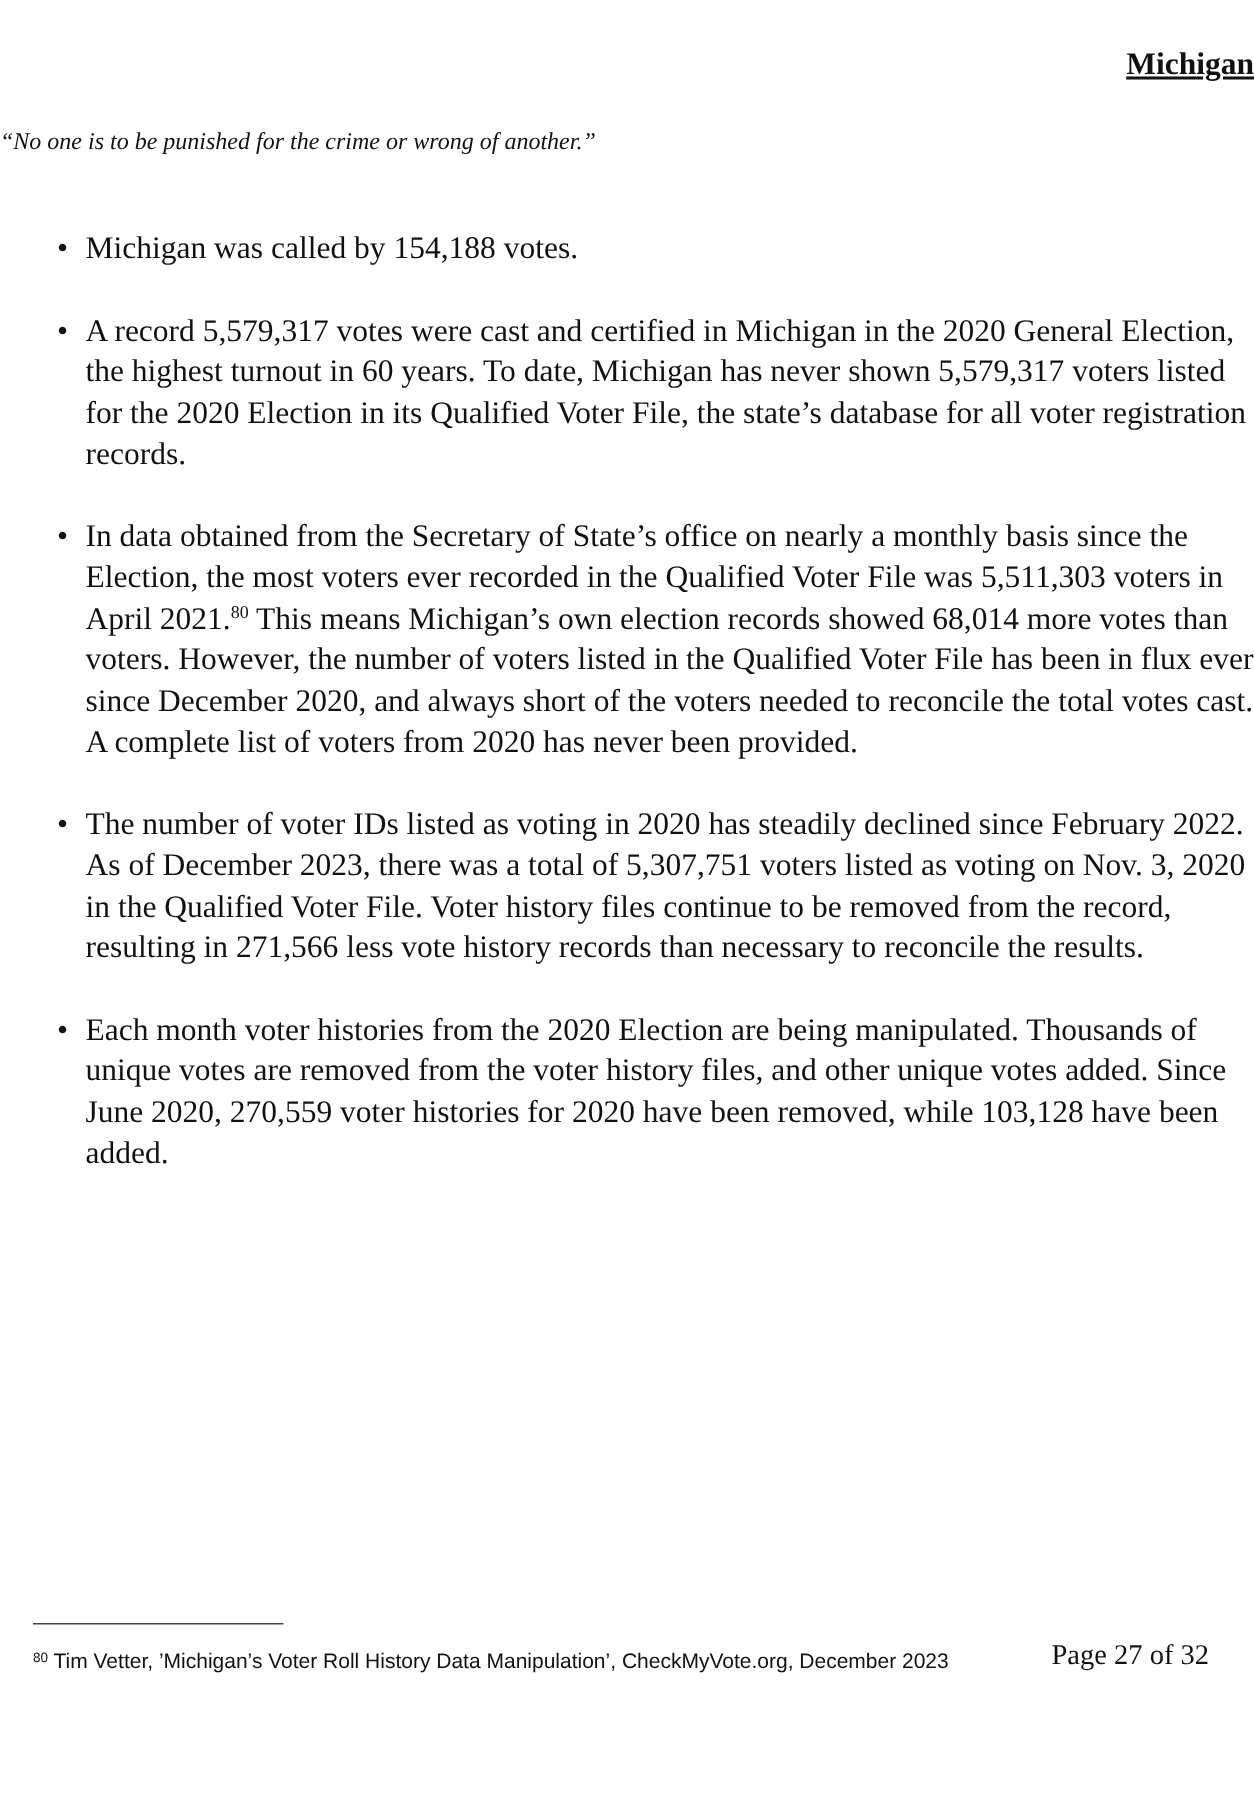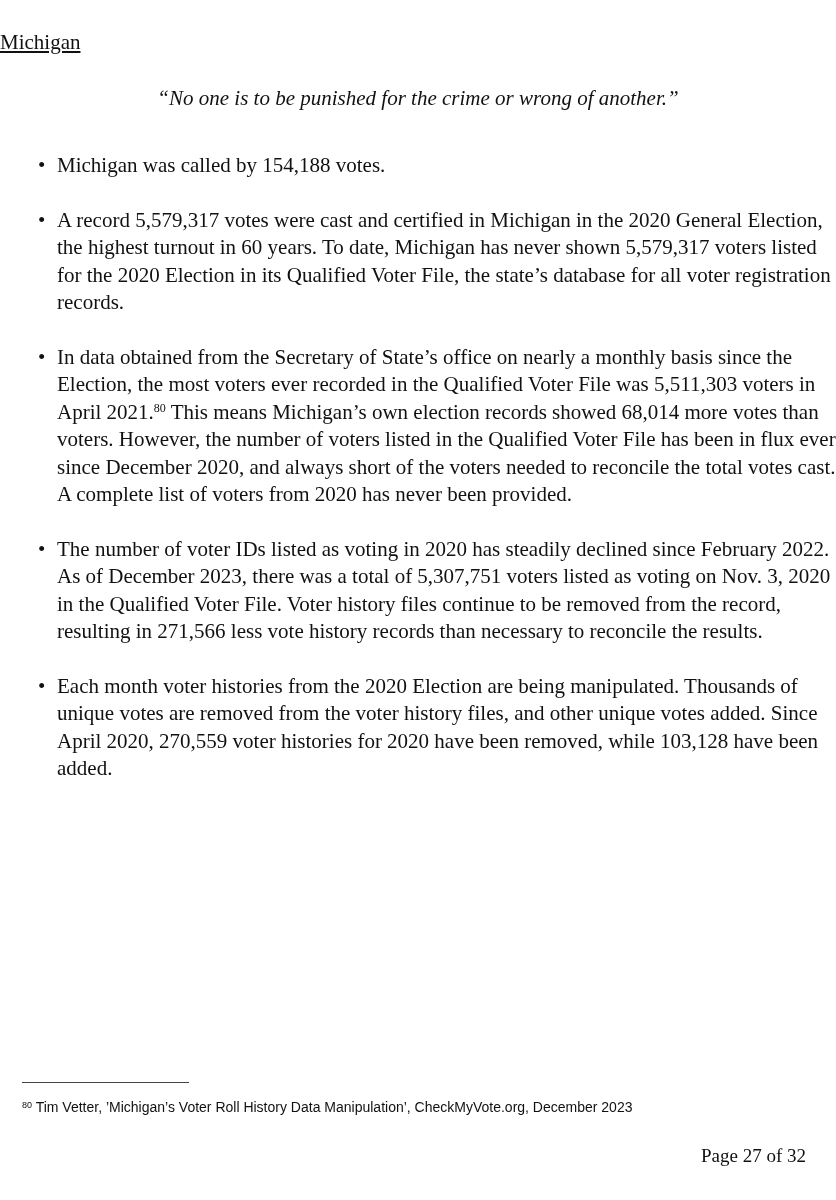--- a/index.html
+++ b/index.html
@@ -1,40 +1,40 @@
 <!DOCTYPE html>
 <html><head>
 <meta charset="utf-8">
 <style>
   html, body { margin: 0; padding: 0; background: #ffffff; }
   body { width: 836px; height: 1200px; position: relative; overflow: hidden; color: #111; }
   .page { position: absolute; left: 0; top: 0; width: 836px; height: 1200px; font-family: "Liberation Serif", serif; }
-  .title { position: absolute; top: 30px; left: 0; width: 836px; text-align: left; font-size: 21px; text-decoration: underline; }
-  .quote { position: absolute; top: 86px; left: 0; width: 836px; text-align: center; font-size: 21px; font-style: italic; }
+  .title { position: absolute; top: 30px; left: 0; width: 836px; text-align: right; font-size: 21px; text-decoration: underline; font-weight: bold; }
+  .quote { position: absolute; top: 86px; left: 0; width: 836px; font-size: 16px; font-style: italic; }
   ul.bullets { position: absolute; top: 136px; left: 22px; width: 800px; margin: 16px; padding: 0; list-style: none; }
   ul.bullets li { position: relative; padding-left: 19px; font-size: 21px; line-height: 27.5px; margin-bottom: 27px; }
   ul.bullets li::before { content: "•"; position: absolute; left: 0; top: 0; }
   sup.fn { font-size: 12px; vertical-align: 7px; line-height: 0; }
   .rule { position: absolute; top: 1082px; left: 22px; width: 167px; height: 0; border-top: 1.5px solid #444; }
   .footnote { position: absolute; top: 1099px; left: 22px; font-family: Liberation Sans, sans-serif; font-size: 14px; }
   .footnote sup { font-size: 9px; vertical-align: 4px; line-height: 0; }
-  .pagenum { position: absolute; top: 1145px; right: 30px; font-size: 19px; }
+  .pagenum { position: absolute; top: 1093px; right: 30px; font-size: 19px; }
 </style>
 </head>
 <body>
 
 <div class="page">
   <div class="title">Michigan</div>
   <div class="quote">“No one is to be punished for the crime or wrong of another.”</div>
 
   <ul class="bullets">
     <li><span>Michigan was called by 154,188 votes.</span></li>
     <li><span>A record 5,579,317 votes were cast and certified in Michigan in the 2020 General Election, the highest turnout in 60 years. To date, Michigan has never shown 5,579,317 voters listed for the 2020 Election in its Qualified Voter File, the state’s database for all voter registration records.</span></li>
     <li><span>In data obtained from the Secretary of State’s office on nearly a monthly basis since the Election, the most voters ever recorded in the Qualified Voter File was 5,511,303 voters in April 2021.</span><sup class="fn">80</sup><span> This means Michigan’s own election records showed 68,014 more votes than voters. However, the number of voters listed in the Qualified Voter File has been in flux ever since December 2020, and always short of the voters needed to reconcile the total votes cast. A complete list of voters from 2020 has never been provided.</span></li>
     <li><span>The number of voter IDs listed as voting in 2020 has steadily declined since February 2022. As of December 2023, there was a total of 5,307,751 voters listed as voting on Nov. 3, 2020 in the Qualified Voter File. Voter history files continue to be removed from the record, resulting in 271,566 less vote history records than necessary to reconcile the results.</span></li>
-    <li><span>Each month voter histories from the 2020 Election are being manipulated. Thousands of unique votes are removed from the voter history files, and other unique votes added. Since April 2020, 270,559 voter histories for 2020 have been removed, while 103,128 have been added.</span></li>
+    <li><span>Each month voter histories from the 2020 Election are being manipulated. Thousands of unique votes are removed from the voter history files, and other unique votes added. Since June 2020, 270,559 voter histories for 2020 have been removed, while 103,128 have been added.</span></li>
   </ul>
 
   <div class="rule"></div>
   <div class="footnote"><sup>80</sup><span> Tim Vetter, ’Michigan’s Voter Roll History Data Manipulation’, CheckMyVote.org, December 2023</span></div>
 
   <div class="pagenum">Page 27 of 32</div>
 </div>
 
 </body></html>

